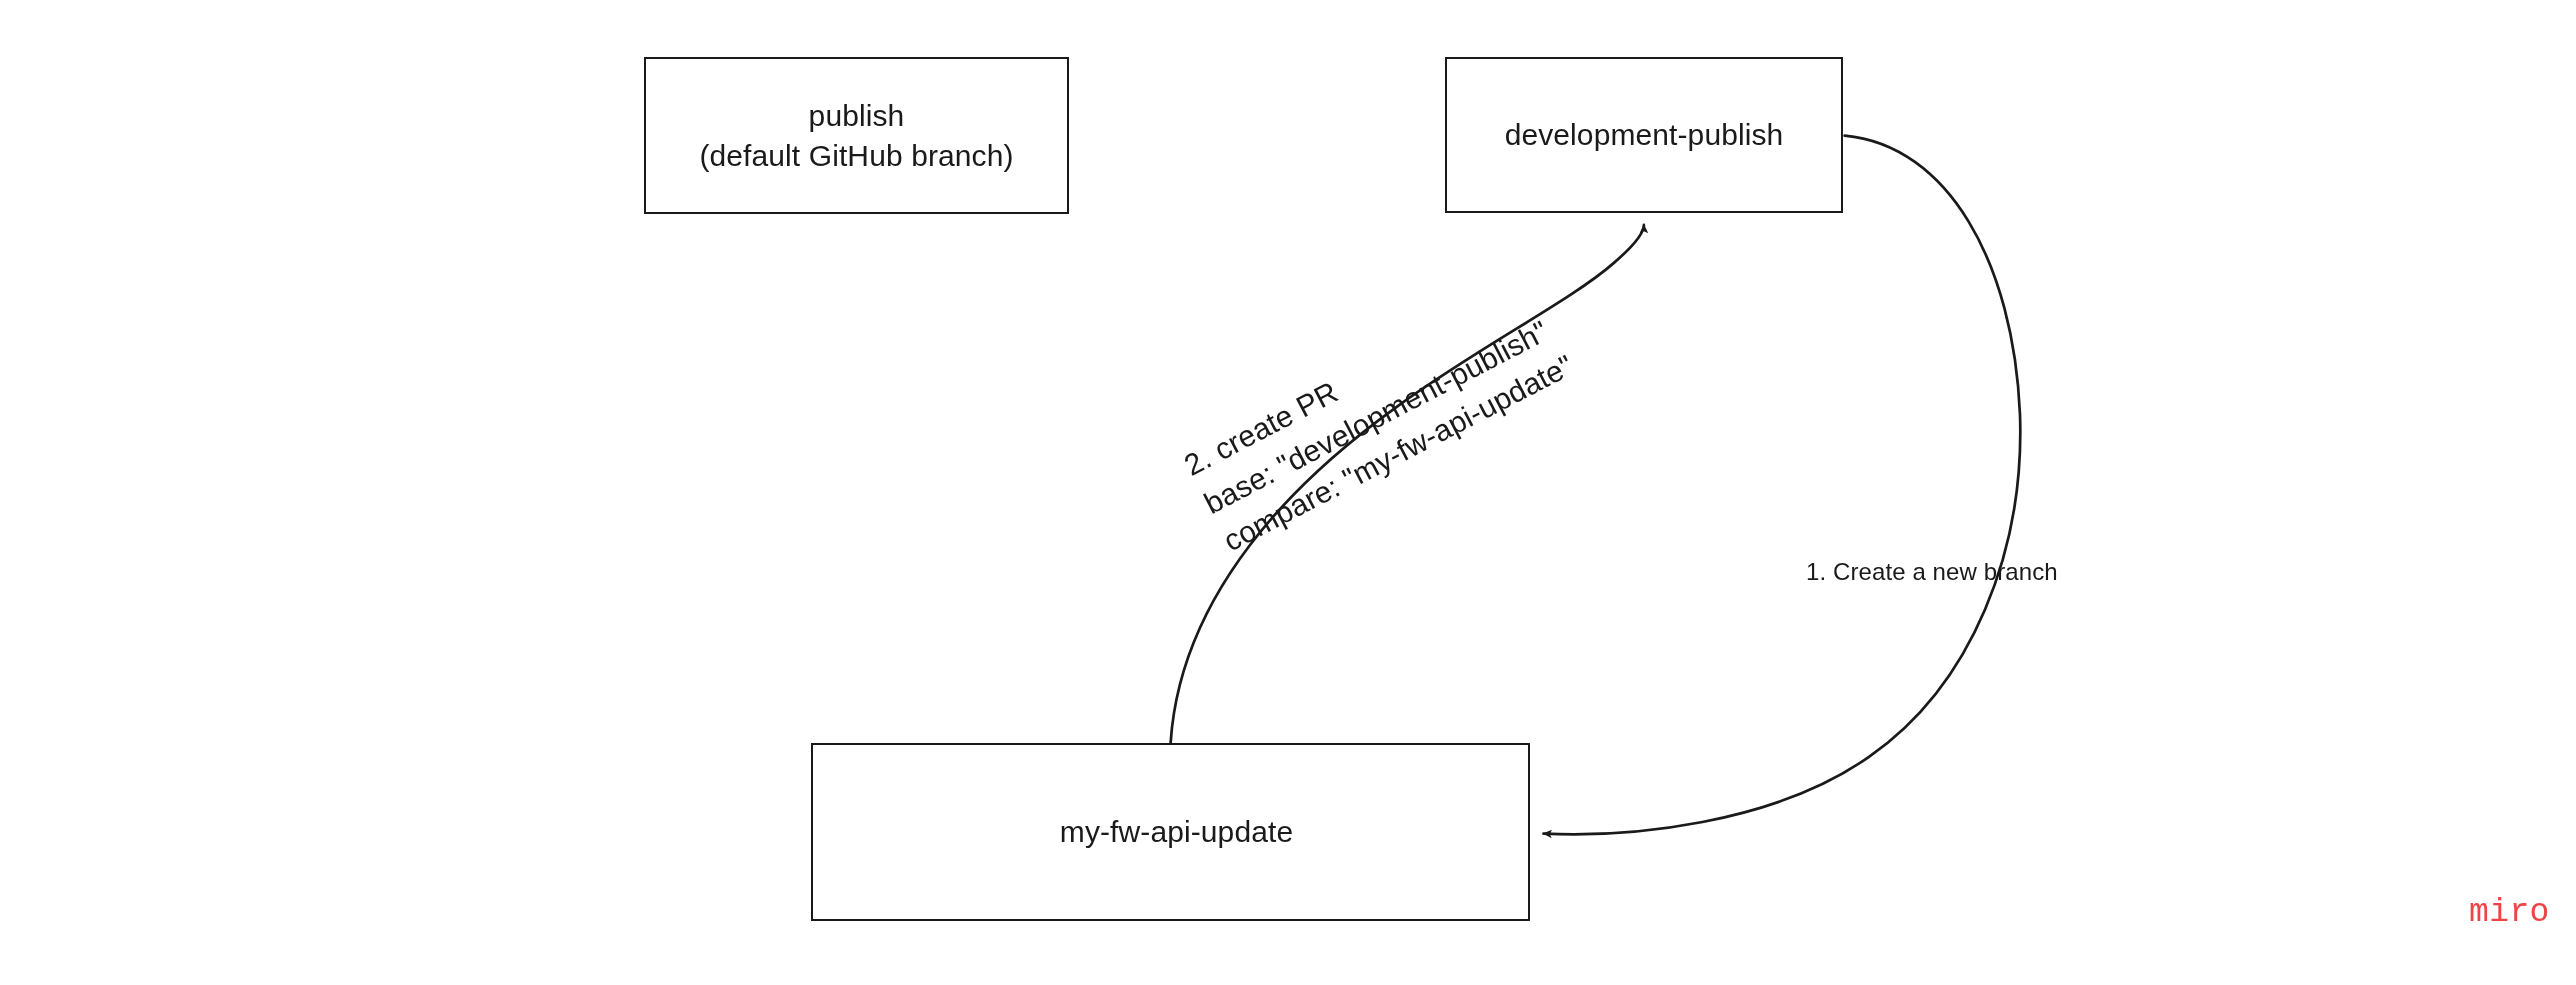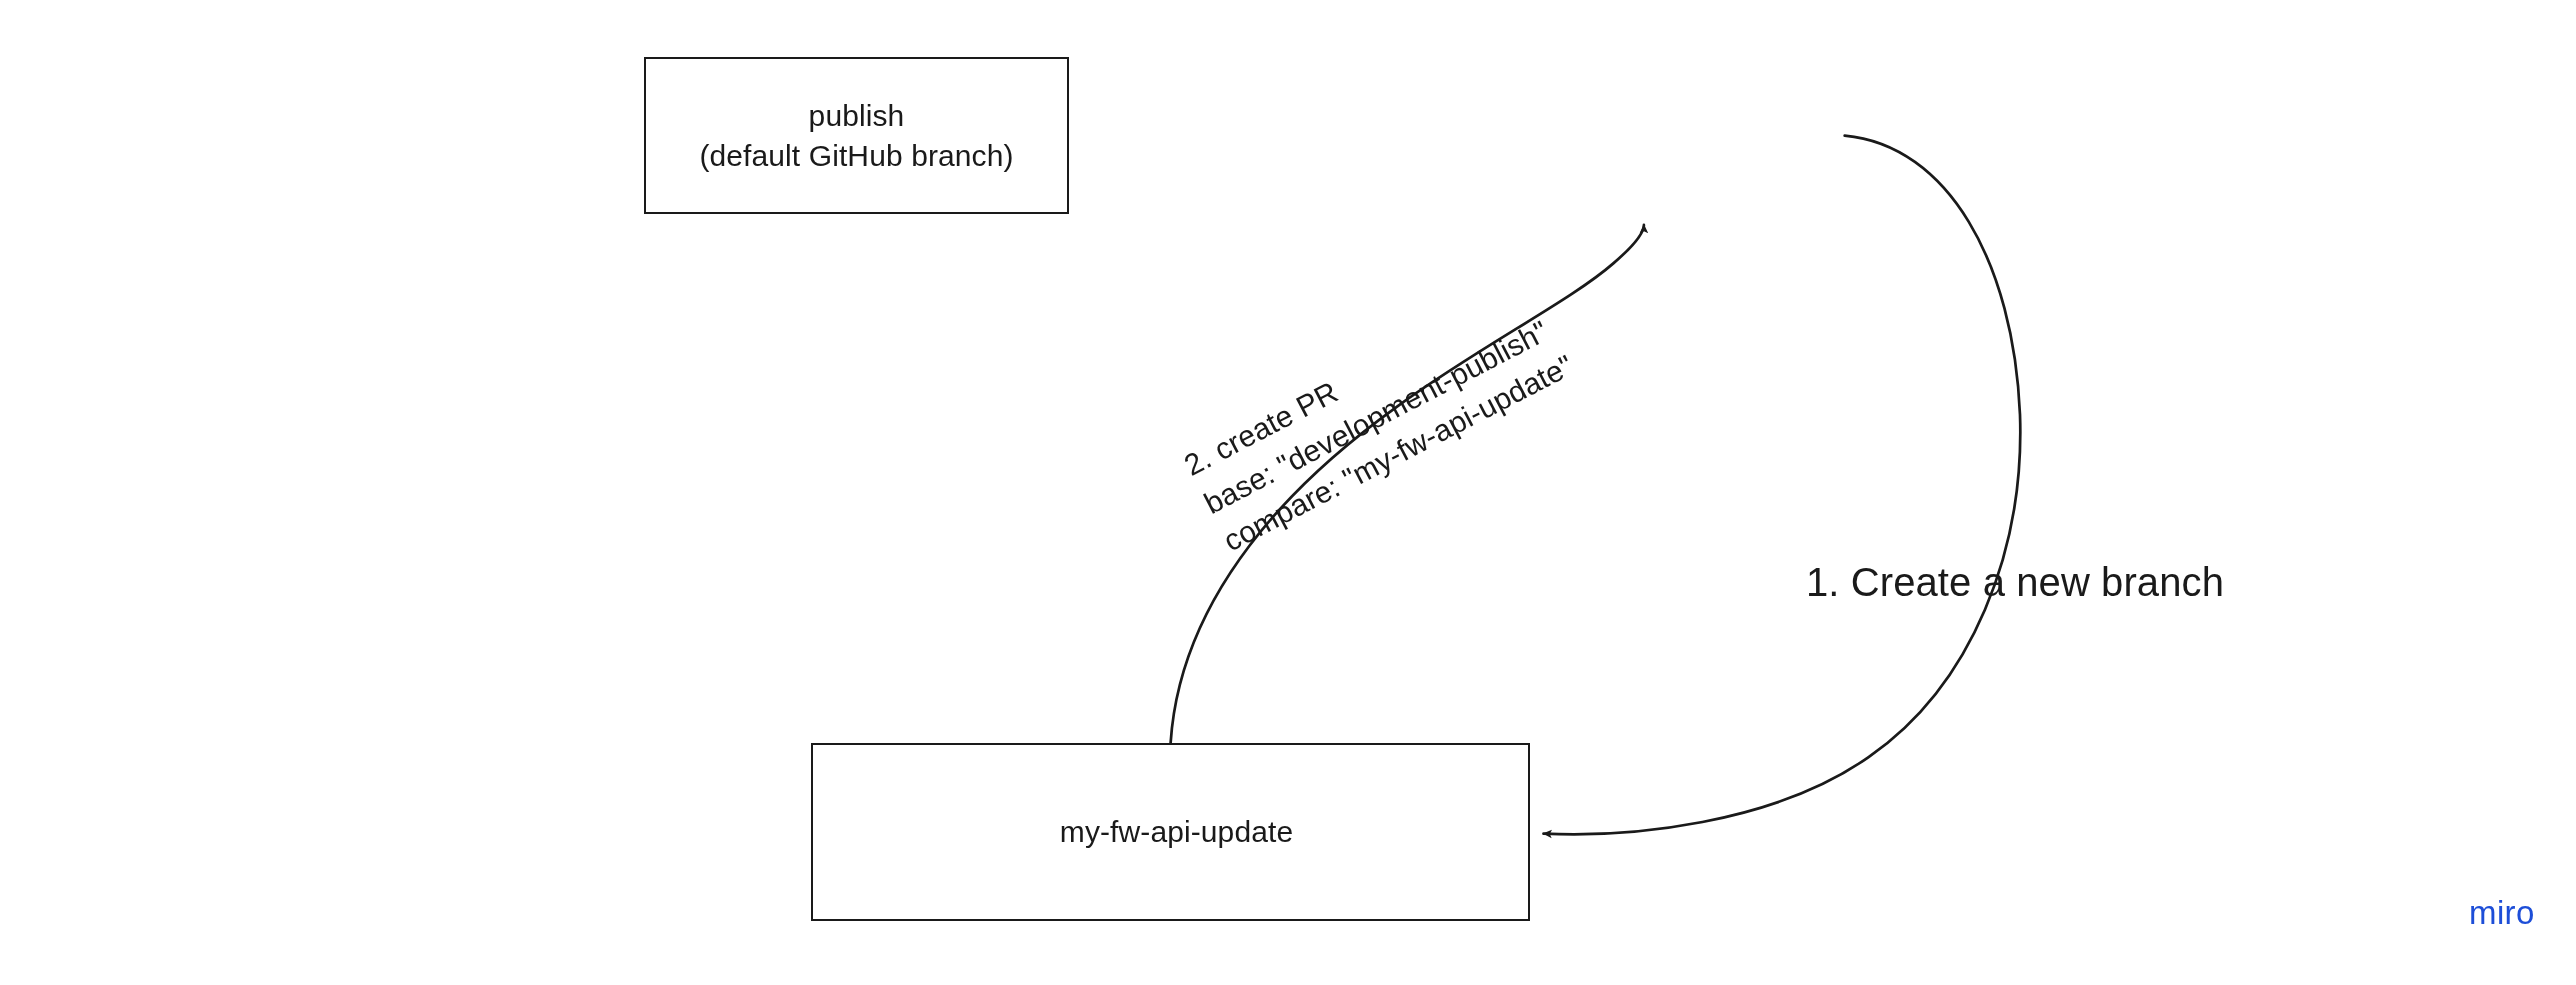--- a/index.html
+++ b/index.html
@@ -70,38 +70,38 @@
     color: #1a1a1a;
     font-family: "Liberation Sans", sans-serif;
     font-size: 30px;
     line-height: 1.33;
     white-space: pre-line;
     letter-spacing: 0.1px;
   }
   #label-create-branch {
     left: 1770px;
     top: 556px;
-    font-size: 40px;
+    font-size: 24px;
     white-space: nowrap;
   }
   #label-create-pr {
     left: 1141px;
     top: 449px;
     transform: rotate(-27.5deg);
     transform-origin: 0 0;
     text-align: left;
     font-size: 30px;
     line-height: 1.42;
   }
   #watermark-miro {
     position: absolute;
     left: 2433px;
     top: 894px;
-    color: #1d4ed8;
-    font-family: Liberation Sans, sans-serif;
+    color: #ef4444;
+    font-family: Liberation Mono, monospace;
     font-size: 33px;
     letter-spacing: 0.4px;
     font-weight: 400;
   }
 </style>
 </head>
 <body>
 
 <div id="canvas">
 
@@ -119,20 +119,21 @@
 
     <path d="M 1424 932
              C 1430 840, 1470 740, 1560 640
              C 1700 485, 1900 400, 1980 330
              C 2010 304, 2018 290, 2018 282" fill="none" stroke="#1a1a1a" stroke-width="3.4" stroke-linecap="round" marker-end="url(#arrow-head)"></path>
   </svg>
 
   <div class="node" id="node-publish">publish
 (default GitHub branch)</div>
 
+  <div class="node" id="node-development-publish">development-publish</div>
 
   <div class="node" id="node-my-fw-api-update">my-fw-api-update</div>
 
   <div class="edge-label" id="label-create-branch">1. Create a new branch</div>
 
   <div class="edge-label" id="label-create-pr">2. create PR
 base: "development-publish"
 compare: "my-fw-api-update"</div>
 
   <div id="watermark-miro">miro</div>

